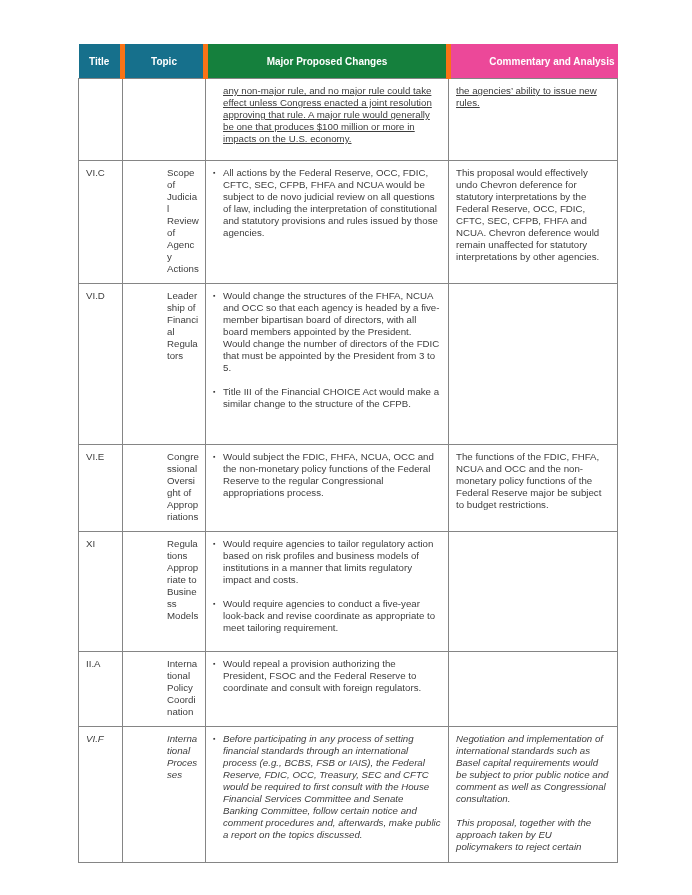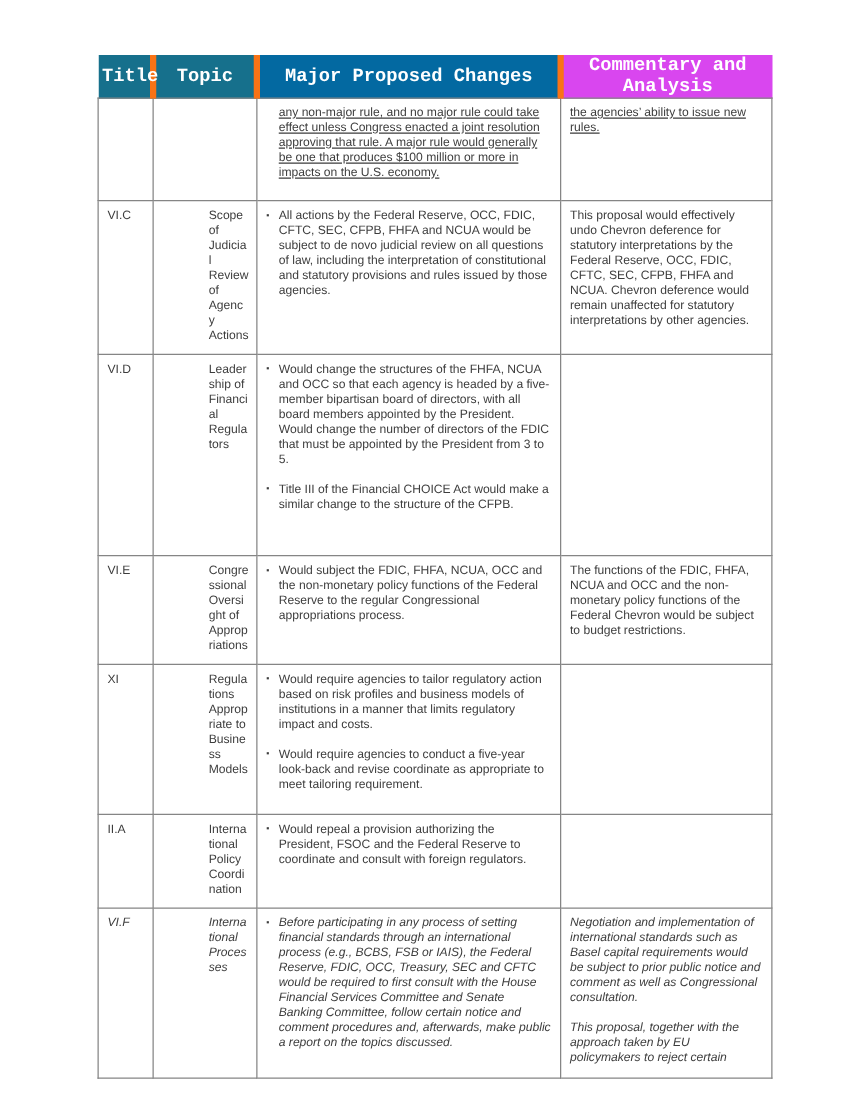--- a/index.html
+++ b/index.html
@@ -16,28 +16,27 @@
     table-layout: fixed;
     width: 539px;
   }
   col.c-title { width: 44px; }
   col.c-topic { width: 83px; }
   col.c-changes { width: 243px; }
   col.c-comm { width: 169px; }
 
   thead th {
     color: #ffffff;
-    font-size: 15px;
+    font-size: 10px;
     font-weight: bold;
-    height: 26px;
+    height: 34px;
     text-align: center;
     vertical-align: middle;
     padding: 0 3px;
     border: none;
-    font-family: Liberation Mono, monospace;
   }
   thead th + th { border-left: 5px solid #f97316; }
 
   tbody td {
     border: 1px solid #858585;
     vertical-align: top;
     padding: 6px 7px 8px 7px;
     font-size: 9.7px;
     line-height: 12px;
     word-wrap: break-word;
@@ -61,22 +60,22 @@
     <colgroup>
       <col class="c-title">
         <col class="c-topic">
         <col class="c-changes">
         <col class="c-comm">
     </colgroup>
     <thead>
       <tr>
         <th style="background: rgb(22, 112, 140);">Title</th>
         <th style="background: rgb(22, 112, 140);">Topic</th>
-        <th style="background: #0369a1;">Major Proposed Changes</th>
-        <th style="background: #d946ef;">Commentary and Analysis</th>
+        <th style="background: #15803d;">Major Proposed Changes</th>
+        <th style="background: #ec4899; text-align: right;">Commentary and Analysis</th>
       </tr>
     </thead>
     <tbody>
         <tr style="height: 82px; text-decoration: underline;">
           <td class="title-cell"></td>
           <td class="topic-cell"></td>
           <td class="changes-cell">
             <div class="change-item"><span>any non-major rule, and no major rule could take effect unless Congress enacted a joint resolution approving that rule. A major rule would generally be one that produces $100 million or more in impacts on the U.S. economy.</span></div>
           </td>
           <td class="commentary-cell">
@@ -102,21 +101,21 @@
           </td>
           <td class="commentary-cell"></td>
         </tr>
         <tr style="height: 85px;">
           <td class="title-cell">VI.E</td>
           <td class="topic-cell">Congressional Oversight of Appropriations</td>
           <td class="changes-cell">
             <div class="change-item"><span class="bullet">▪</span><span>Would subject the FDIC, FHFA, NCUA, OCC and the non-monetary policy functions of the Federal Reserve to the regular Congressional appropriations process.</span></div>
           </td>
           <td class="commentary-cell">
-            <div class="commentary-para">The functions of the FDIC, FHFA, NCUA and OCC and the non-monetary policy functions of the Federal Chevron would be subject to budget restrictions.</div>
+            <div class="commentary-para">The functions of the FDIC, FHFA, NCUA and OCC and the non-monetary policy functions of the Federal Reserve major be subject to budget restrictions.</div>
           </td>
         </tr>
         <tr style="height: 120px;">
           <td class="title-cell">XI</td>
           <td class="topic-cell">Regulations Appropriate to Business Models</td>
           <td class="changes-cell">
             <div class="change-item"><span class="bullet">▪</span><span>Would require agencies to tailor regulatory action based on risk profiles and business models of institutions in a manner that limits regulatory impact and costs.</span></div>
             <div class="change-item"><span class="bullet">▪</span><span>Would require agencies to conduct a five-year look-back and revise coordinate as appropriate to meet tailoring requirement.</span></div>
           </td>
           <td class="commentary-cell"></td>

